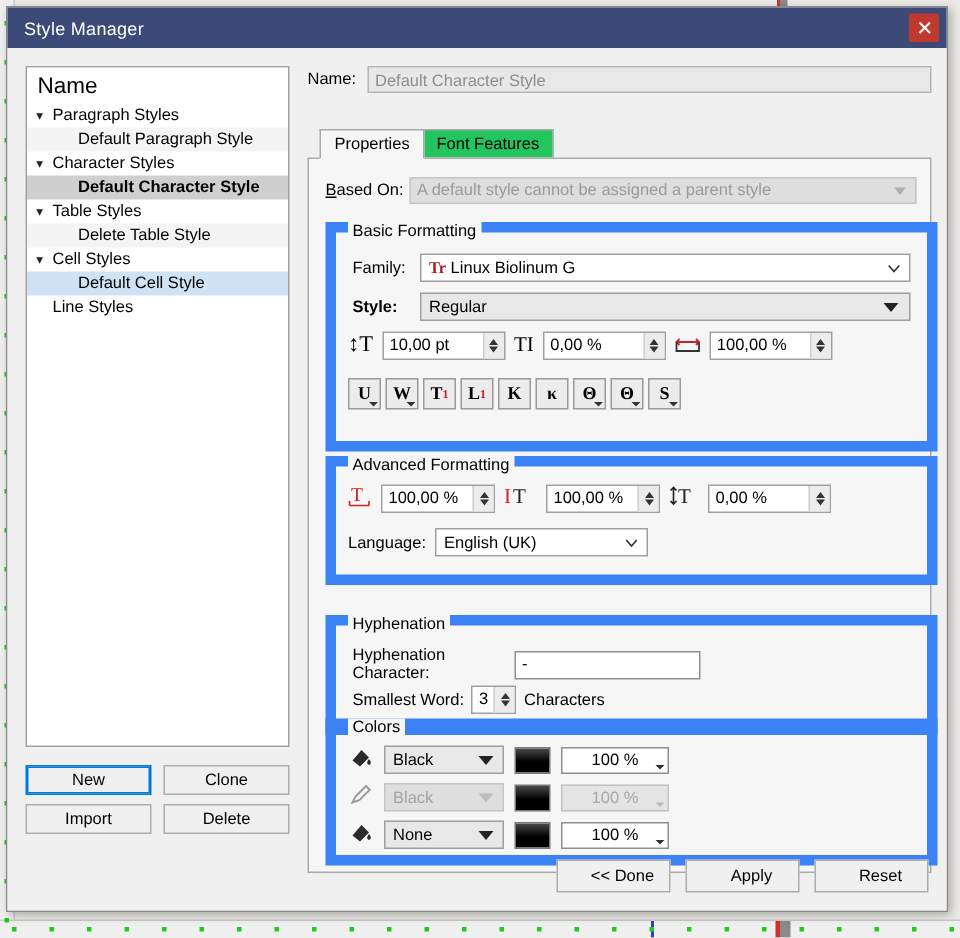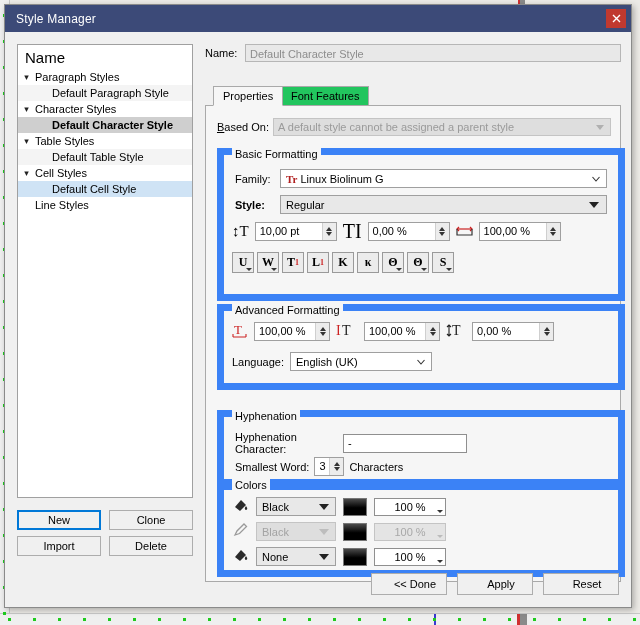--- a/index.html
+++ b/index.html
@@ -249,21 +249,21 @@
             <span class="tlabel">Character Styles</span>
           </div>
           <div class="trow sel-gray">
             <span class="tlabel indent">Default Character Style</span>
           </div>
           <div class="trow">
             <span class="chev">▾</span>
             <span class="tlabel">Table Styles</span>
           </div>
           <div class="trow alt">
-            <span class="tlabel indent">Default Table Style</span>
+            <span class="tlabel indent">Delete Table Style</span>
           </div>
           <div class="trow">
             <span class="chev">▾</span>
             <span class="tlabel">Cell Styles</span>
           </div>
           <div class="trow sel-blue">
             <span class="tlabel indent">Default Cell Style</span>
           </div>
           <div class="trow">
             <span class="chev"></span>
@@ -326,21 +326,21 @@
 
         <div style="position:absolute;left:8px;top:66px;display:flex;align-items:center;gap:6px;">
           <span class="ticon">↕T</span>
           <div class="spin" style="width:82px;">
             <span class="val">10,00 pt</span>
             <span class="arrows">
                 <i class="up"></i>
                 <i class="dn"></i>
               </span>
           </div>
-          <span class="ticon" style="font-size:20px;font-family:Liberation Serif, serif;">TI</span>
+          <span class="ticon" style="font-size:14px;font-family:Liberation Serif, serif;">TI</span>
           <div class="spin" style="width:82px;">
             <span class="val">0,00 %</span>
             <span class="arrows">
                 <i class="up"></i>
                 <i class="dn"></i>
               </span>
           </div>
           <span>
             <svg width="17" height="13" viewBox="0 0 17 13">
                 <path d="M1 5 L16 5" stroke="#c22" stroke-width="1.2"></path>

